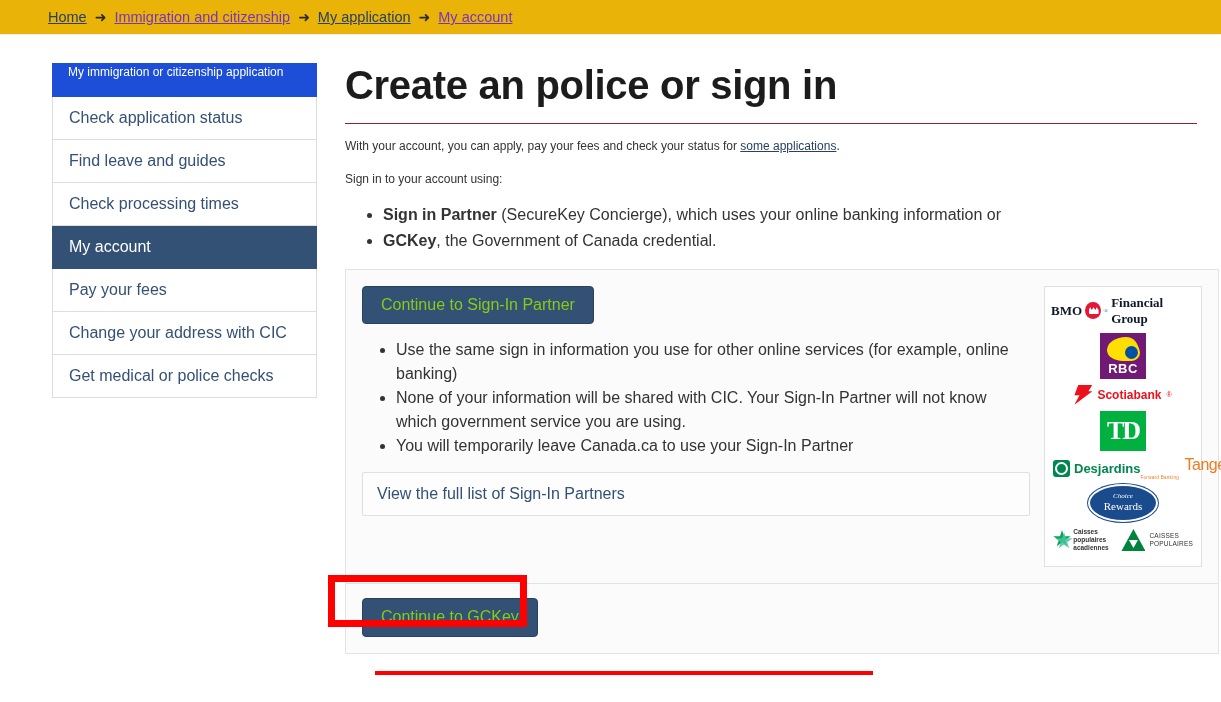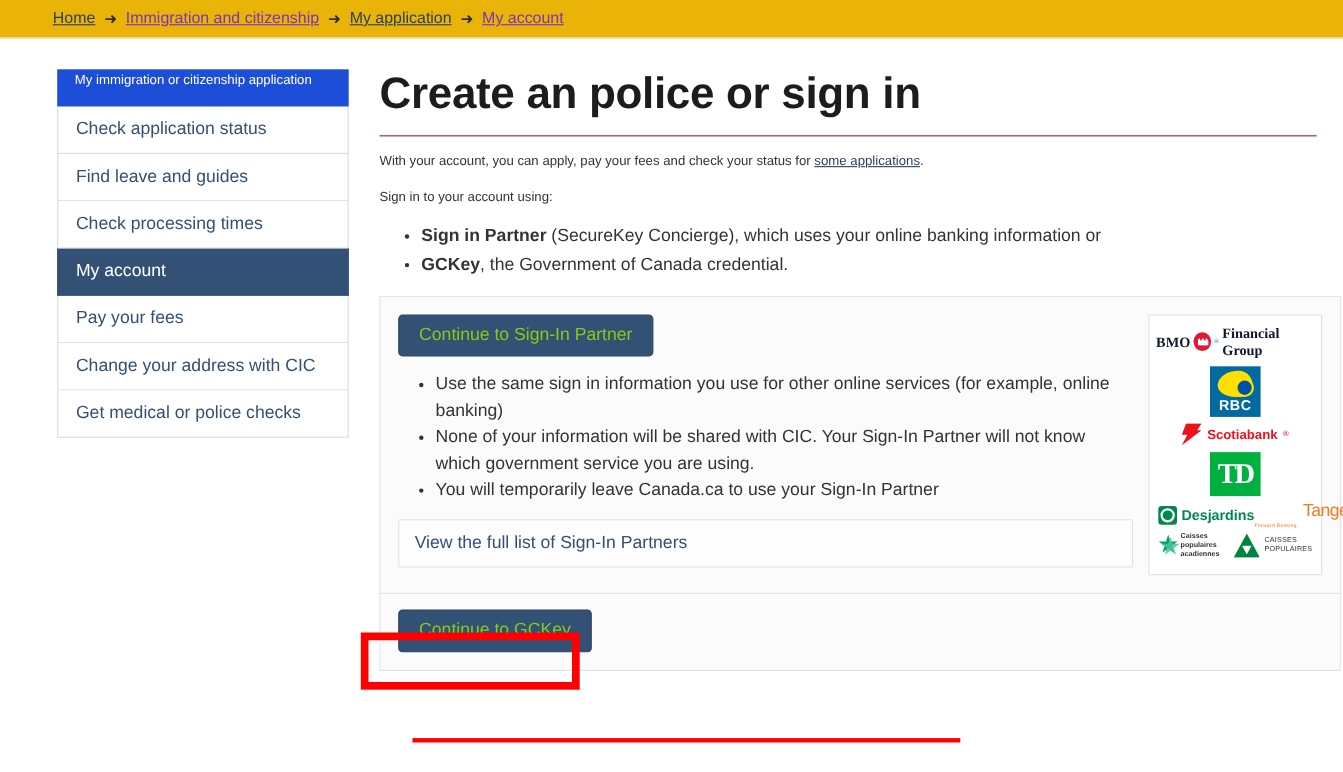--- a/index.html
+++ b/index.html
@@ -95,21 +95,21 @@
     position:relative;display:inline-block;
   }
   .bmo-mark:after{
     content:"";position:absolute;left:3.5px;top:5px;width:10px;height:7px;
     background:#ffffff;border-radius:1px;
     clip-path:polygon(0 100%,0 38%,18% 0,32% 38%,50% 0,68% 38%,82% 0,100% 38%,100% 100%);
   }
   .bmo-reg{font-family:"Liberation Serif",serif;font-size:6px;color:#0079c1;vertical-align:super;}
 
   
-  .rbc{width:46px;height:46px;background:#0369a1;display:flex;align-items:flex-end;
+  .rbc{width:46px;height:46px;background:#701a75;display:flex;align-items:flex-end;
        justify-content:center;position:relative;}
   .rbc-lion{
     position:absolute;top:4px;left:7px;width:32px;height:24px;
     background:#fedf01;border-radius:60% 40% 30% 50%/55% 60% 40% 45%;
   }
   .rbc-lion:after{
     content:"";position:absolute;right:-1px;bottom:0px;width:13px;height:13px;
     border:2px solid #fedf01;border-radius:50%;background:#0051a5;
   }
   .rbc-txt{font-family:"Liberation Sans",sans-serif;font-weight:bold;font-size:13px;
@@ -291,20 +291,26 @@
               </span>
               <span class="tang">
                 <span class="tang-row">
                   <span class="tang-txt">Tangerine</span>
                   <span class="tang-mark"></span>
                 </span>
                 <span class="tang-sub">Forward Banking</span>
               </span>
             </div>
 
+            <div class="logo-row">
+              <span class="choice">
+                <span class="choice-a">Choice</span>
+                <span class="choice-b">Rewards</span>
+              </span>
+            </div>
 
             <div class="logo-row tight" style="justify-content:space-between;padding:0 2px;">
               <span class="cpa">
                 <span class="cpa-mark">
                   <span class="cpa-star"></span>
                   <span class="cpa-star b"></span>
                 </span>
                 <span class="cpa-txt">
                   <span>Caisses populaires</span><br>
                   <span>acadiennes</span>

